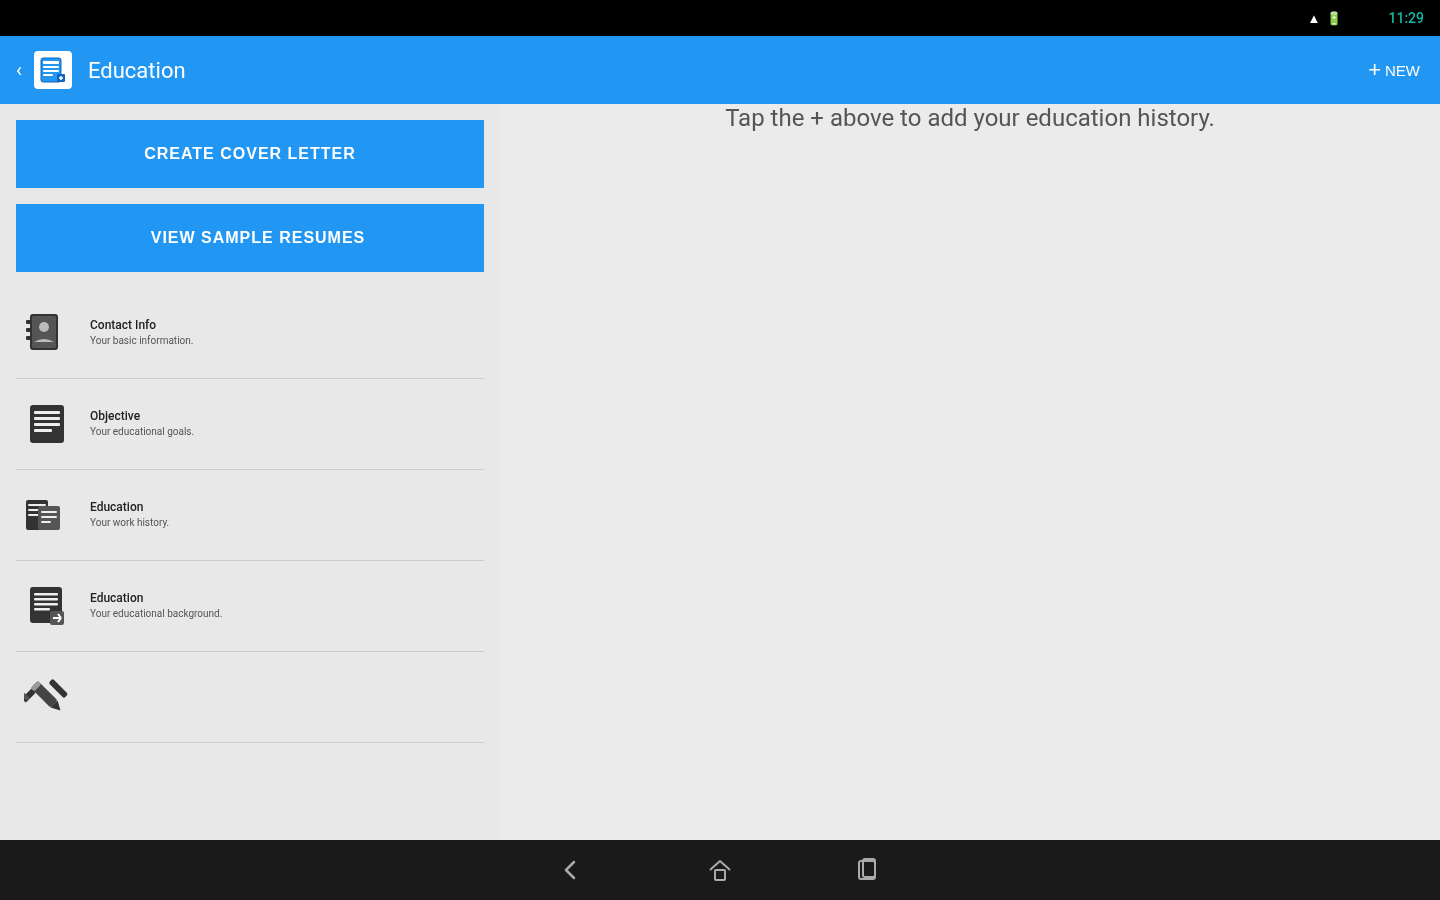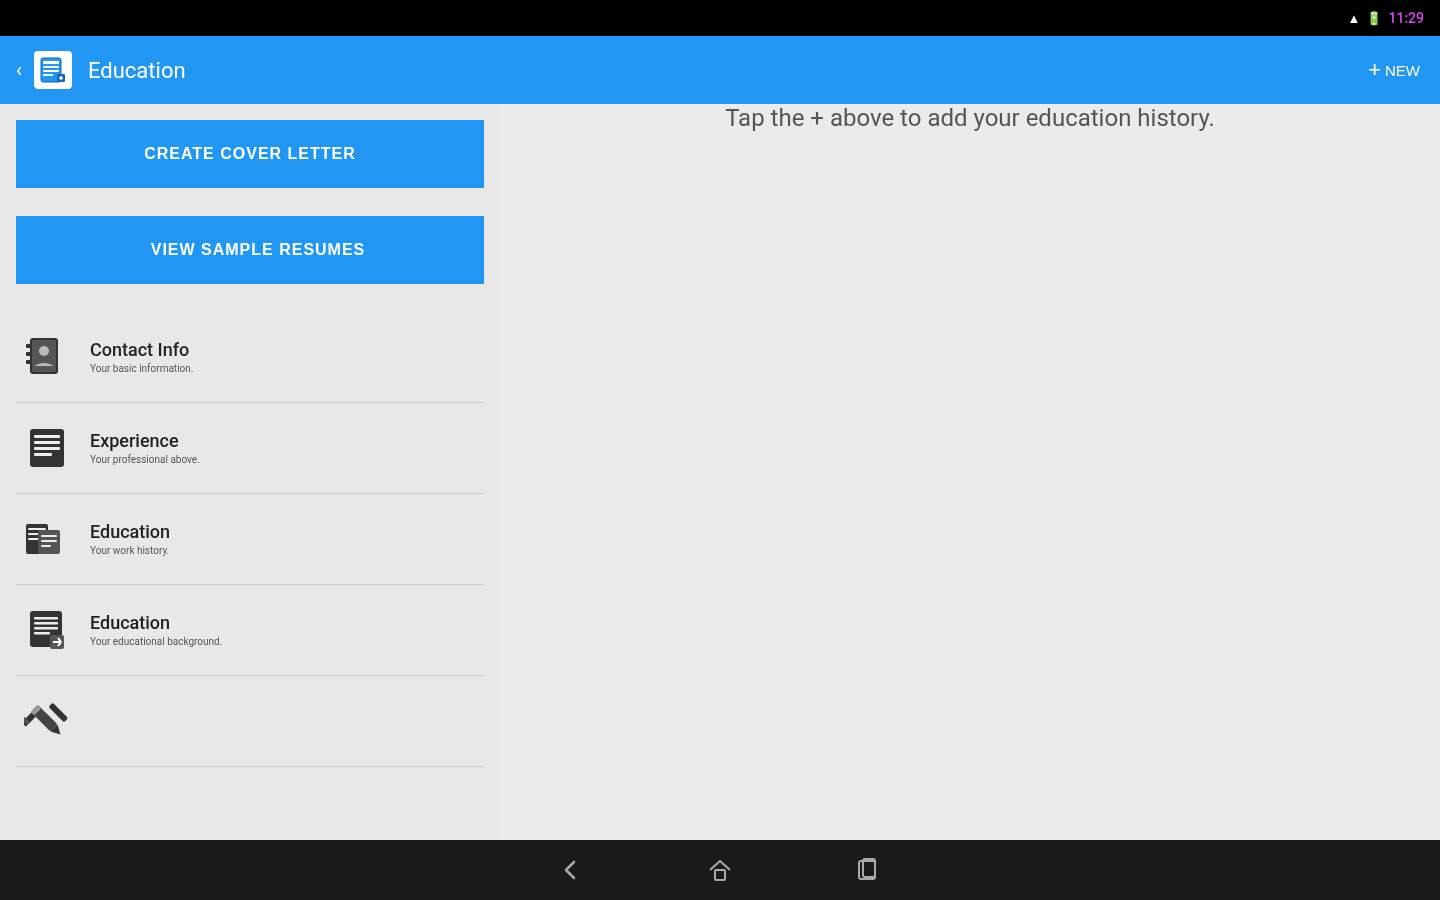--- a/index.html
+++ b/index.html
@@ -23,23 +23,24 @@
       padding: 0 16px;
       gap: 8px;
       flex-shrink: 0;
     }
     .status-bar-icons {
       display: flex;
       align-items: center;
       gap: 6px;
     }
     .status-time {
-      color: #d946ef;
+      color: #14b8a6;
       font-size: 14px;
       font-weight: 500;
+      margin-left: 40px;
     }
     .status-icon {
       color: #fff;
       font-size: 13px;
     }
 
     
     .app-bar {
       background: #2196f3;
       height: 68px;
@@ -113,21 +114,21 @@
     }
 
     
     .left-panel {
       width: 500px;
       background: #e8e8e8;
       flex-shrink: 0;
       padding: 16px;
       display: flex;
       flex-direction: column;
-      gap: 12px;
+      gap: 0;
     }
 
     .create-cover-btn {
       background: #2196f3;
       color: #fff;
       border: none;
       width: 100%;
       height: 68px;
       font-size: 16px;
       font-weight: 600;
@@ -178,21 +179,21 @@
     }
     .menu-icon-wrap svg {
       width: 46px;
       height: 46px;
     }
     .menu-text {
       display: flex;
       flex-direction: column;
     }
     .menu-title {
-      font-size: 18px;
+      font-size: 12px;
       font-weight: 500;
       color: #222;
       line-height: 1.3;
     }
     .menu-subtitle {
       font-size: 10px;
       color: #555;
       line-height: 1.4;
     }
 
@@ -295,22 +296,22 @@
         <div class="menu-icon-wrap">
           <svg viewBox="0 0 46 46" fill="none">
             <rect x="6" y="4" width="34" height="38" rx="3" fill="#333"></rect>
             <rect x="10" y="10" width="26" height="3" rx="1" fill="#eee"></rect>
             <rect x="10" y="16" width="26" height="3" rx="1" fill="#eee"></rect>
             <rect x="10" y="22" width="26" height="3" rx="1" fill="#eee"></rect>
             <rect x="10" y="28" width="18" height="3" rx="1" fill="#eee"></rect>
           </svg>
         </div>
         <div class="menu-text">
-          <span class="menu-title">Experience</span>
-          <span class="menu-subtitle">Your professional above.</span>
+          <span class="menu-title">Objective</span>
+          <span class="menu-subtitle">Your educational goals.</span>
         </div>
       </li>
 
       <li class="menu-item">
         <div class="menu-icon-wrap">
           <svg viewBox="0 0 46 46" fill="none">
             <rect x="2" y="8" width="22" height="30" rx="2" fill="#333"></rect>
             <rect x="4" y="12" width="18" height="2" rx="1" fill="#eee"></rect>
             <rect x="4" y="17" width="18" height="2" rx="1" fill="#eee"></rect>
             <rect x="4" y="22" width="14" height="2" rx="1" fill="#eee"></rect>

